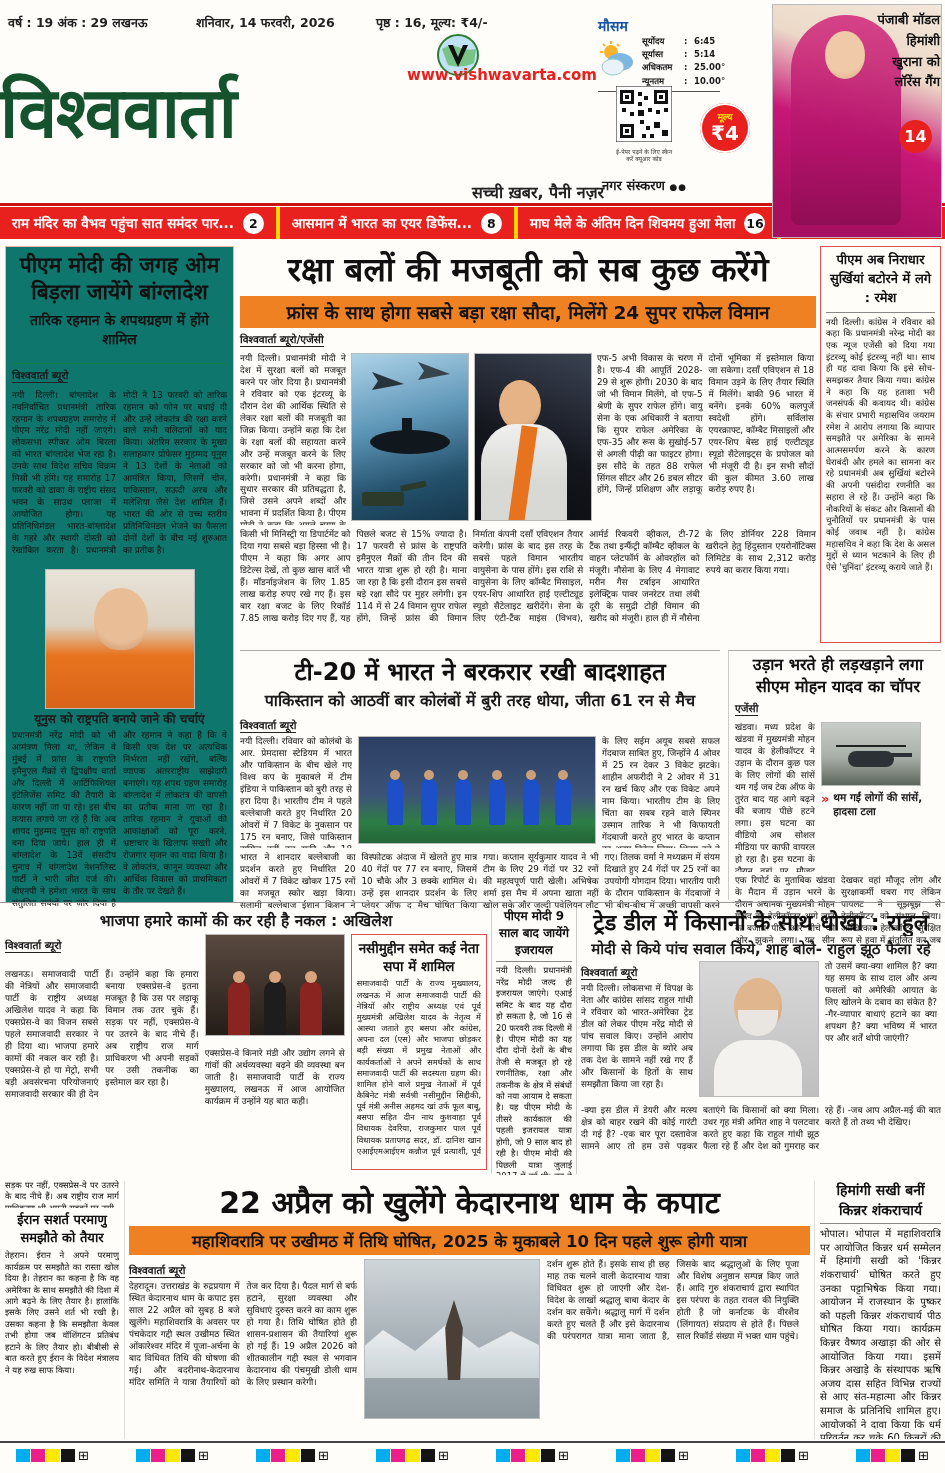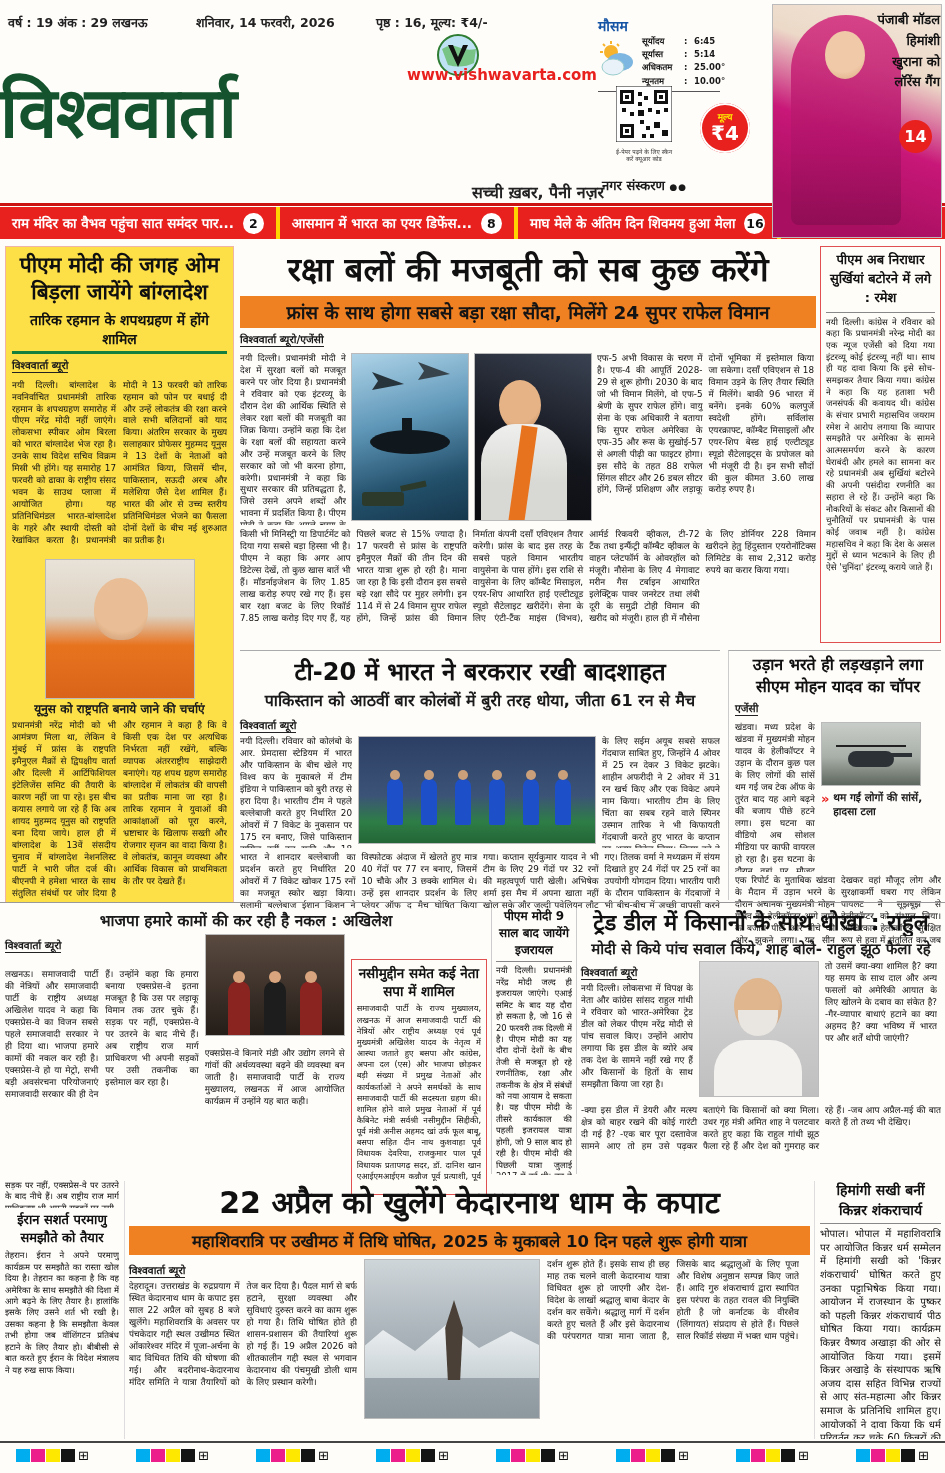--- a/index.html
+++ b/index.html
@@ -61,23 +61,23 @@
   .tsep { width:4px; background:#ffd400; }
 
   
   .byline { font-size:10.5px; font-weight:bold; border-bottom:1px solid #222; display:inline-block; margin-bottom:3px; }
   .body-txt { font-size:8.8px; line-height:1.36; text-align:justify; overflow:hidden; color:#111; }
   .hl { font-weight:bold; text-align:center; color:#101010; }
   .ph { position:relative; overflow:hidden; border:1px solid #bbb; }
 
   
   .art-bg { position:absolute; left:5px; top:246px; width:229px; height:657px;
-    border:1.5px solid #f0b4a6; background:#fde047; padding:5px 6px; }
+    border:1.5px solid #f0b4a6; background:#0f766e; padding:5px 6px; }
   .bg-hl { font-size:21px; line-height:1.3; }
-  .bg-sub { font-size:14px; margin-top:3px; border-bottom:3px solid #15803d; padding-bottom:3px; }
+  .bg-sub { font-size:14px; margin-top:3px; border-bottom:1px solid #15803d; padding-bottom:15px; }
   .bg-body1 { margin-top:4px; column-count:2; column-gap:7px; height:175px; }
   .bg-photo { width:150px; height:140px; margin:4px auto 0;
     background:linear-gradient(180deg,#e8e2d8 0%,#ddd2c2 40%,#e8731e 62%,#d9641a 100%); }
   .bg-photo .head { position:absolute; left:48px; top:18px; width:54px; height:62px; border-radius:50% 50% 45% 45%;
     background:radial-gradient(circle at 50% 42%,#e9bd95 62%,#c79067 100%); }
   .bg-cap { font-size:12px; font-weight:bold; text-align:center; margin:3px 0; line-height:1.3; }
   .bg-body2 { column-count:2; column-gap:7px; height:218px; }
 
   
   .art-def { position:absolute; left:240px; top:246px; width:576px; height:400px; }
@@ -133,21 +133,21 @@
   .art-ak { position:absolute; left:5px; top:906px; width:482px; height:272px; }
   .ak-hl { font-size:21px; white-space:nowrap; overflow:hidden; }
   .ak-sub { font-size:15.5px; font-weight:bold; text-align:center; margin:3px 0; }
   .ak-row { display:flex; gap:6px; }
   .ak-c1 { width:218px; } .ak-c1 .cols { column-count:2; column-gap:7px; height:182px;margin-top:13px; }
   .ak-mid { width:140px; }
   .ak-img { width:140px; height:102px; background:linear-gradient(180deg,#5a4a40 0%,#3a2f28 60%,#241d18 100%); }
   .ak-img .fig { position:absolute; bottom:0; width:22px; height:54px; border-radius:10px 10px 0 0; background:#8a2420; }
   .ak-img .fig:after { content:""; position:absolute; left:5px; top:-10px; width:12px; height:12px; border-radius:50%; background:#d9a57e; }
   .ak-mid .body-txt { height:76px; margin-top:12px; }
-  .naseem { width:152px; height:236px; border:1.5px solid #e05050; padding:4px 5px; background:#fffdf8;margin-top:25px; }
+  .naseem { width:152px; height:236px; border:1.5px solid #e05050; padding:4px 5px; background:#fffdf8; }
   .naseem-hl { font-size:13.5px; line-height:1.35; }
   .naseem-body { font-size:8.2px; height:178px; margin-top:3px; }
 
   
   .art-is { position:absolute; left:491px; top:908px; width:86px; height:266px;
     border-left:1px solid #ccc; border-right:1px solid #ccc; padding:0 4px; }
   .is-hl { font-size:12px; line-height:1.4; border-bottom:1px solid #888; padding-bottom:3px; margin-bottom:3px; }
   .is-body { font-size:8.4px; height:210px; }
 
   
@@ -440,21 +440,21 @@
     <div class="rh-row">
       <div class="rh-c1">
         <span class="byline">विश्ववार्ता ब्यूरो</span>
         <div class="body-txt" style="height:118px">नयी दिल्ली। लोकसभा में विपक्ष के नेता और कांग्रेस सांसद राहुल गांधी ने रविवार को भारत-अमेरिका ट्रेड डील को लेकर पीएम नरेंद्र मोदी से पांच सवाल किए। उन्होंने आरोप लगाया कि इस डील के ब्योरे अब तक देश के सामने नहीं रखे गए हैं और किसानों के हितों के साथ समझौता किया जा रहा है।</div>
       </div>
       <div class="rh-img ph">
         <div class="head"></div>
           <div class="beard"></div>
           <div class="shirt"></div>
       </div>
-      <div class="body-txt rh-c2">तो उसमें क्या-क्या शामिल है? क्या यह समय के साथ दाल और अन्य फसलों को अमेरिकी आयात के लिए खोलने के दबाव का संकेत है? -गैर-व्यापार बाधाएं हटाने का क्या अहमद है? क्या भविष्य में भारत पर और शर्तें थोपी जाएंगी?</div>
+      <div class="body-txt rh-c2">तो उसमें क्या-क्या शामिल है? क्या यह समय के साथ दाल और अन्य फसलों को अमेरिकी आयात के लिए खोलने के दबाव का संकेत है? -गैर-व्यापार बाधाएं हटाने का क्या शपथग है? क्या भविष्य में भारत पर और शर्तें थोपी जाएंगी?</div>
     </div>
     <div class="body-txt rh-bottom">-क्या इस डील में डेयरी और मत्स्य क्षेत्र को बाहर रखने की कोई गारंटी दी गई है? -एक बार पूरा दस्तावेज सामने आए तो हम उसे पढ़कर बताएंगे कि किसानों को क्या मिला। उधर गृह मंत्री अमित शाह ने पलटवार करते हुए कहा कि राहुल गांधी झूठ फैला रहे हैं और देश को गुमराह कर रहे हैं। -जब आप अप्रैल-मई की बात करते हैं तो तथ्य भी देखिए।</div>
   </div>
 
   <div class="art-ir">
     <div class="ir-pre body-txt">सड़क पर नहीं, एक्सप्रेस-वे पर उतरने के बाद नीचे हैं। अब राष्ट्रीय राज मार्ग प्राधिकरण भी अपनी सड़कों पर उसी</div>
     <div class="hl ir-hl">ईरान सशर्त परमाणु समझौते को तैयार</div>
     <div class="body-txt ir-body">तेहरान। ईरान ने अपने परमाणु कार्यक्रम पर समझौते का रास्ता खोल दिया है। तेहरान का कहना है कि वह अमेरिका के साथ समझौते की दिशा में आगे बढ़ने के लिए तैयार है। हालांकि इसके लिए उसने शर्त भी रखी है। उसका कहना है कि समझौता केवल तभी होगा जब वॉशिंगटन प्रतिबंध हटाने के लिए तैयार हो। बीबीसी से बात करते हुए ईरान के विदेश मंत्रालय ने यह रुख साफ किया।</div>
   </div>
 

